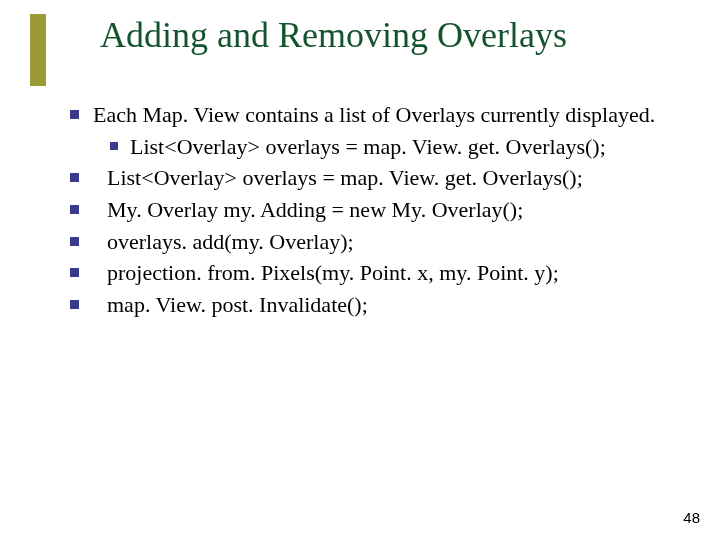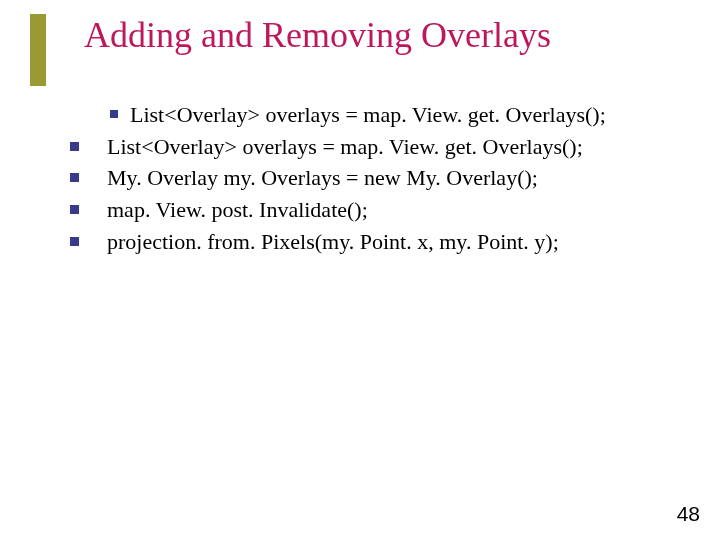--- a/index.html
+++ b/index.html
@@ -22,25 +22,25 @@
   .accent-bar {
     position: absolute;
     left: 30px;
     top: 14px;
     width: 16px;
     height: 72px;
     background: #9a9a33;
   }
   .title {
     position: absolute;
-    left: 84px;
+    left: 100px;
     top: 16px;
     font-size: 36px;
     line-height: 1.1;
-    color: #be185d;
+    color: #14532d;
   }
   .body {
     position: absolute;
     left: 70px;
     right: 40px;
     top: 100px;
     font-size: 22px;
     line-height: 1.35;
   }
   .item {
@@ -75,60 +75,68 @@
   .text {
     flex: 1 1 auto;
   }
   .code-indent .text {
     padding-left: 14px;
   }
   .page-number {
     position: absolute;
     right: 20px;
     bottom: 14px;
-    font-size: 21px;
+    font-size: 15px;
     font-family: Arial, Helvetica, sans-serif;
     color: #000;
   }
 </style>
 </head>
 <body>
 
 <div class="slide">
   <div class="accent-bar"></div>
   <div class="title">Adding and Removing Overlays</div>
 
   <div class="body">
 
+    <div class="item">
+      <div class="bullet"></div>
+      <div class="text">Each Map. View contains a list of Overlays currently displayed.</div>
+    </div>
     <div class="subitems">
       <div class="subitem">
         <div class="subbullet"></div>
         <div class="text">List&lt;Overlay&gt; overlays = map. View. get. Overlays();</div>
       </div>
     </div>
 
 
 
     <div class="item code-indent">
       <div class="bullet"></div>
       <div class="text">List&lt;Overlay&gt; overlays = map. View. get. Overlays();</div>
     </div>
 
     <div class="item code-indent">
       <div class="bullet"></div>
-      <div class="text">My. Overlay my. Overlays = new My. Overlay();</div>
+      <div class="text">My. Overlay my. Adding = new My. Overlay();</div>
     </div>
-
 
     <div class="item code-indent">
       <div class="bullet"></div>
-      <div class="text">map. View. post. Invalidate();</div>
+      <div class="text">overlays. add(my. Overlay);</div>
     </div>
 
     <div class="item code-indent">
       <div class="bullet"></div>
       <div class="text">projection. from. Pixels(my. Point. x, my. Point. y);</div>
+    </div>
+
+    <div class="item code-indent">
+      <div class="bullet"></div>
+      <div class="text">map. View. post. Invalidate();</div>
     </div>
 
   </div>
 
   <div class="page-number">48</div>
 </div>
 
 </body></html>

